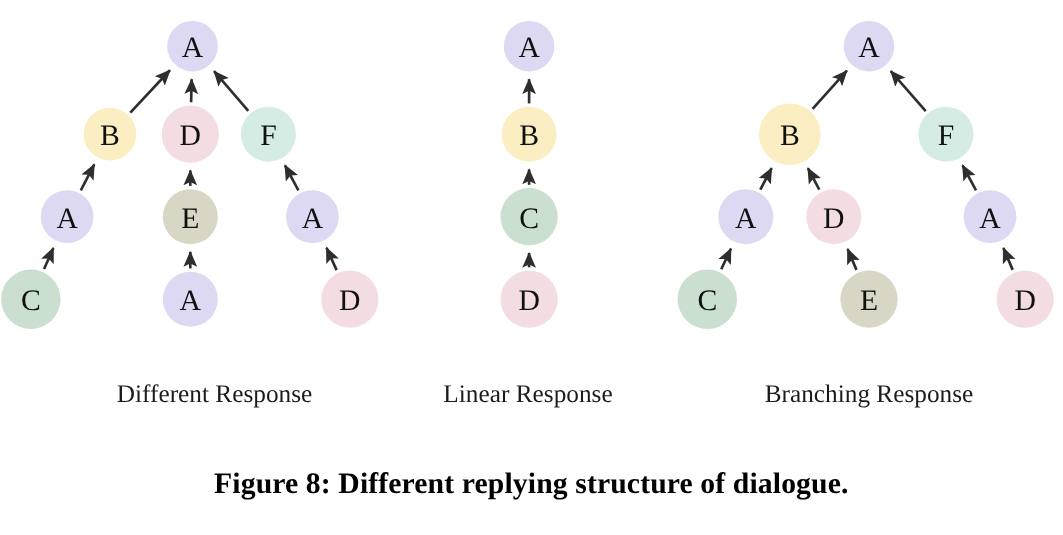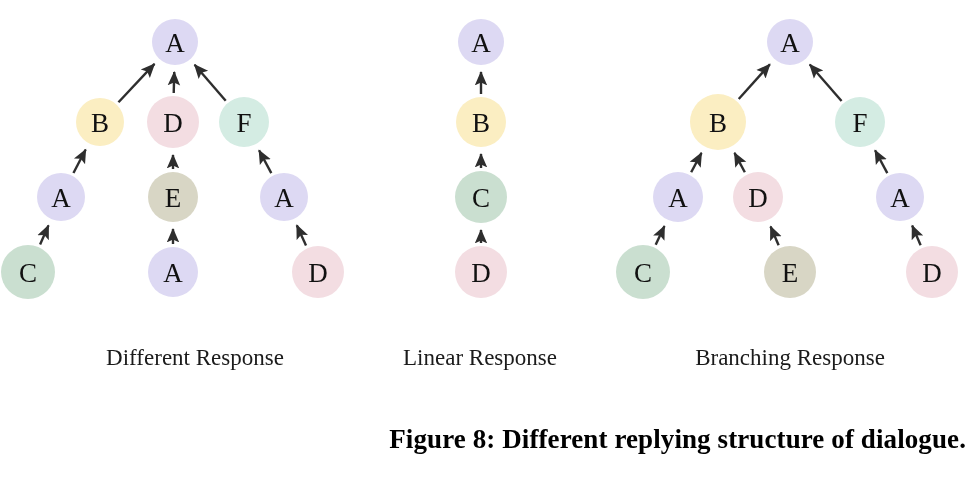--- a/index.html
+++ b/index.html
@@ -47,21 +47,21 @@
   }
   #caption-parallel { left: 40px;  top: 345px; width: 310px; }
   #caption-linear   { left: 355px; top: 345px; width: 250px; }
   #caption-branching{ left: 630px; top: 345px; width: 320px; }
 
   #figure-caption {
     position: absolute;
     left: 0;
     top: 424px;
     width: 966px;
-    text-align: right;
+    text-align: center;
     font-family: "Liberation Serif", "DejaVu Serif", serif;
     font-weight: bold;
     font-size: 27px;
     color: #000000;
     letter-spacing: 0.1px;
   }
 </style>
 </head>
 <body>
 

